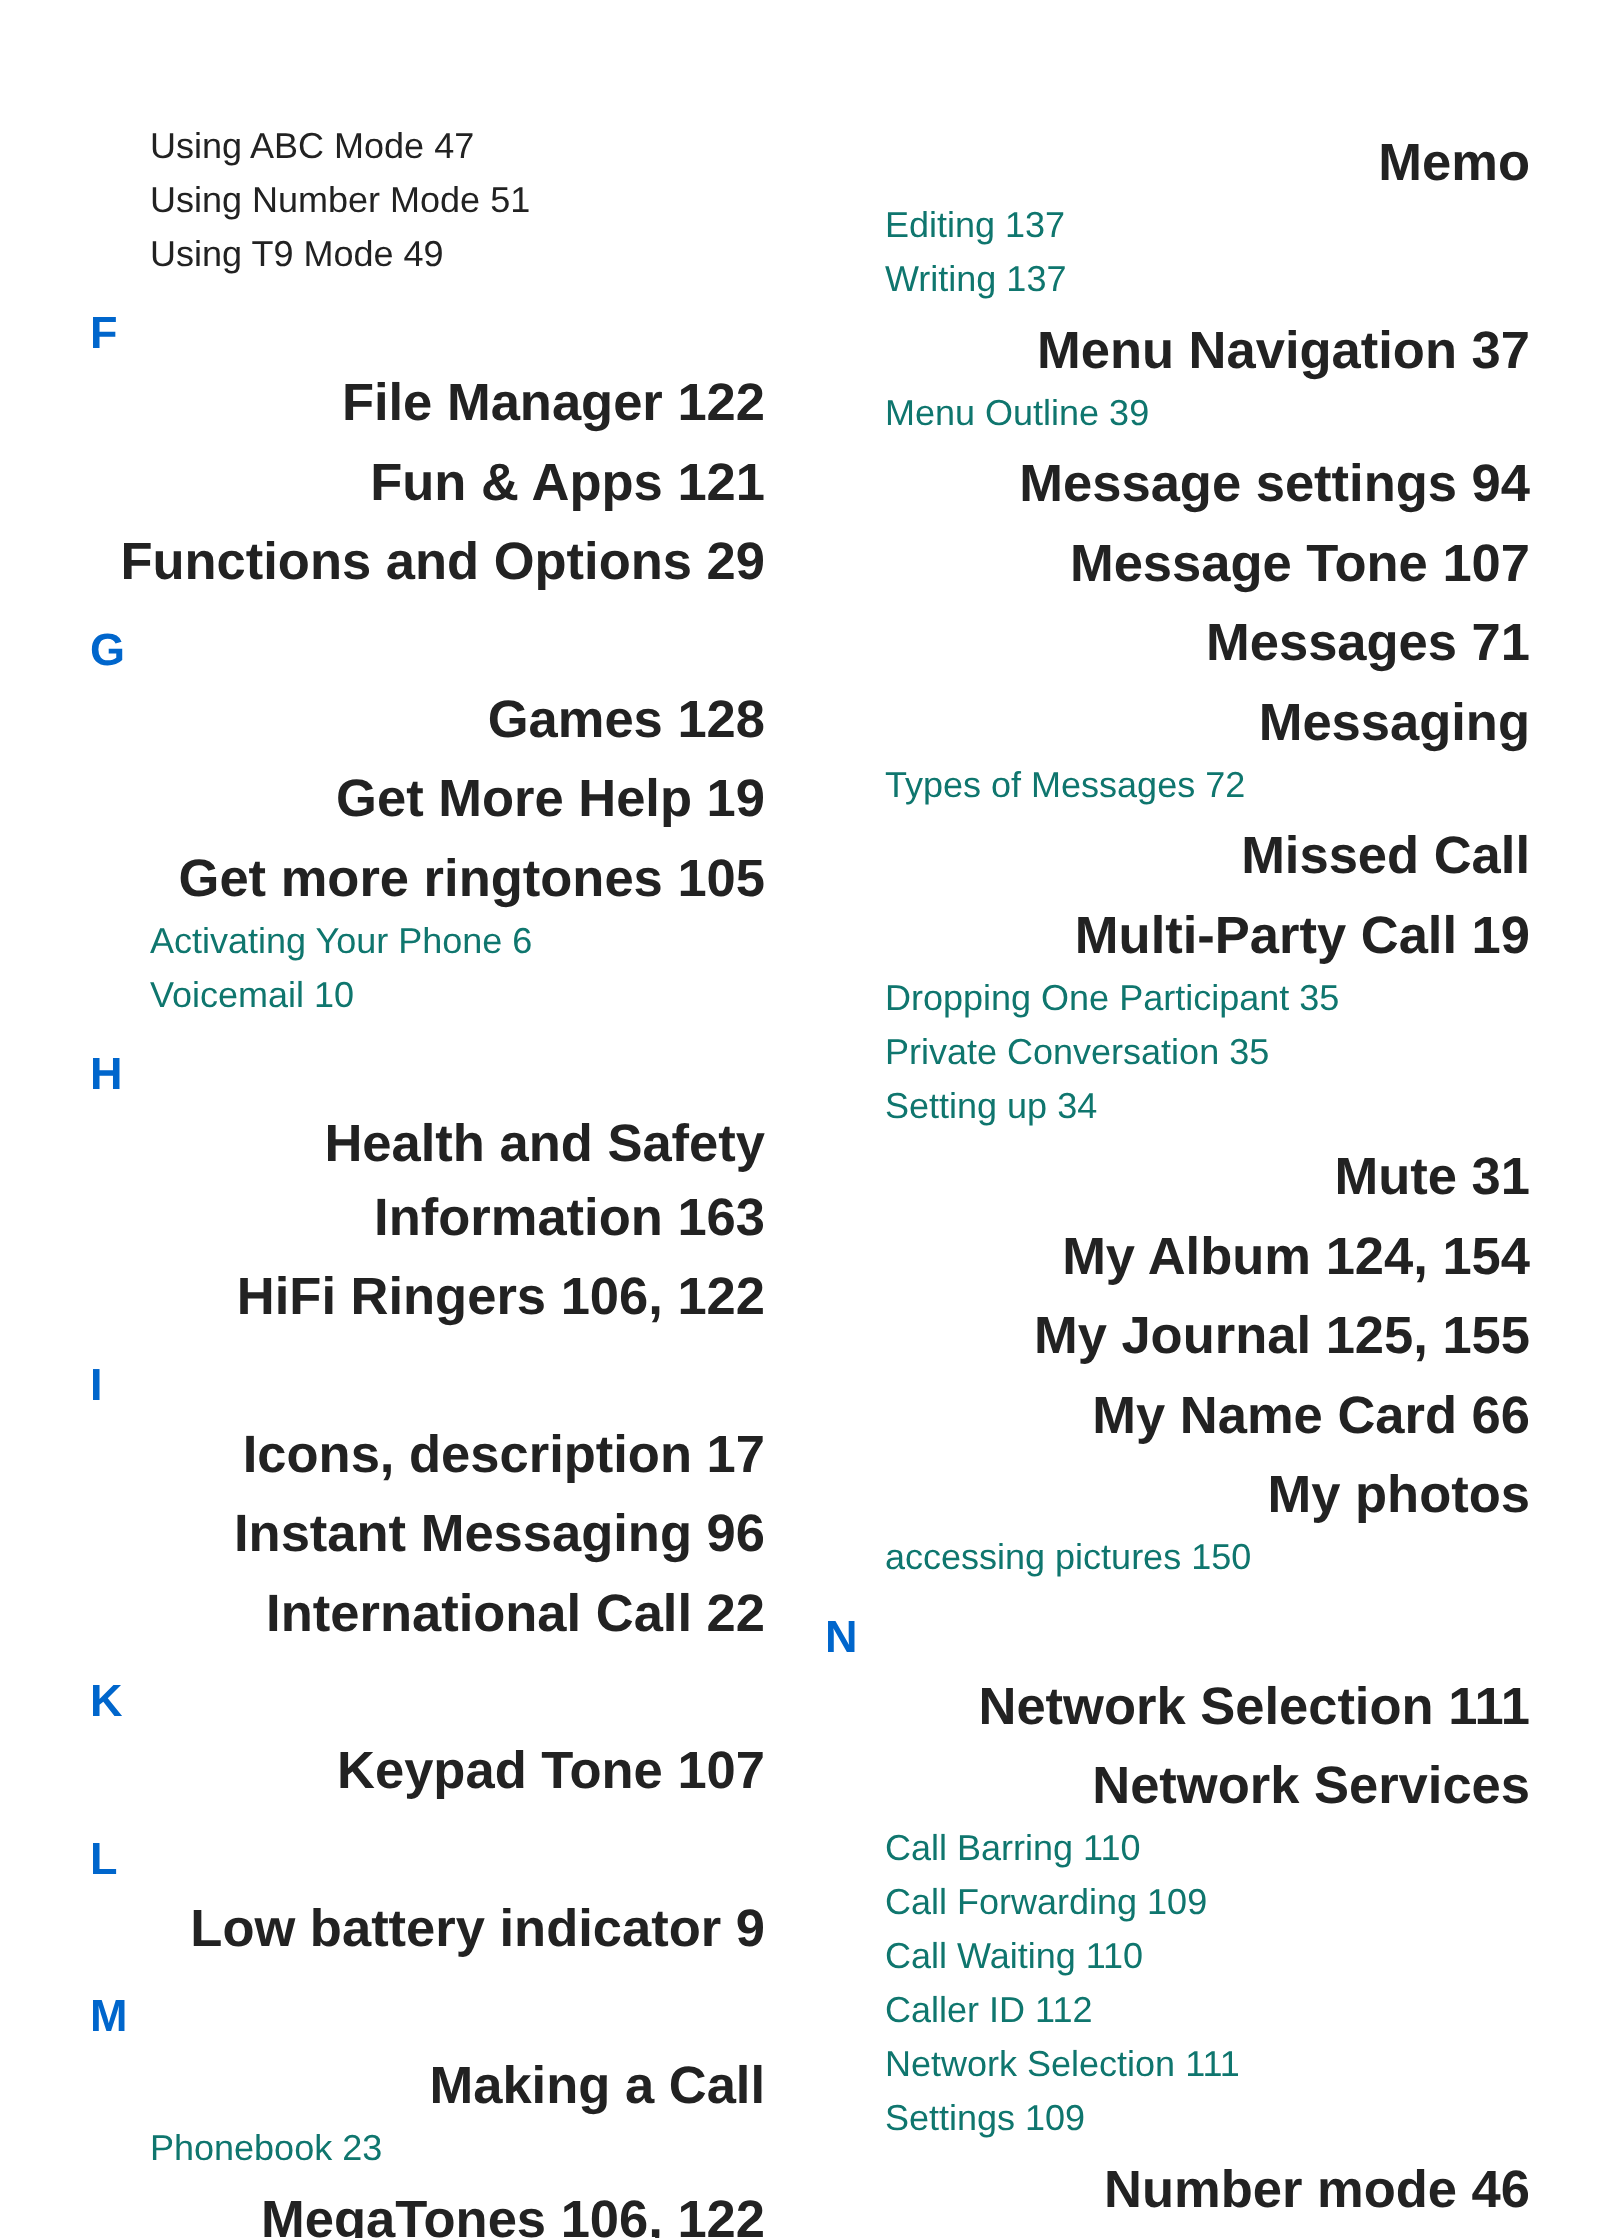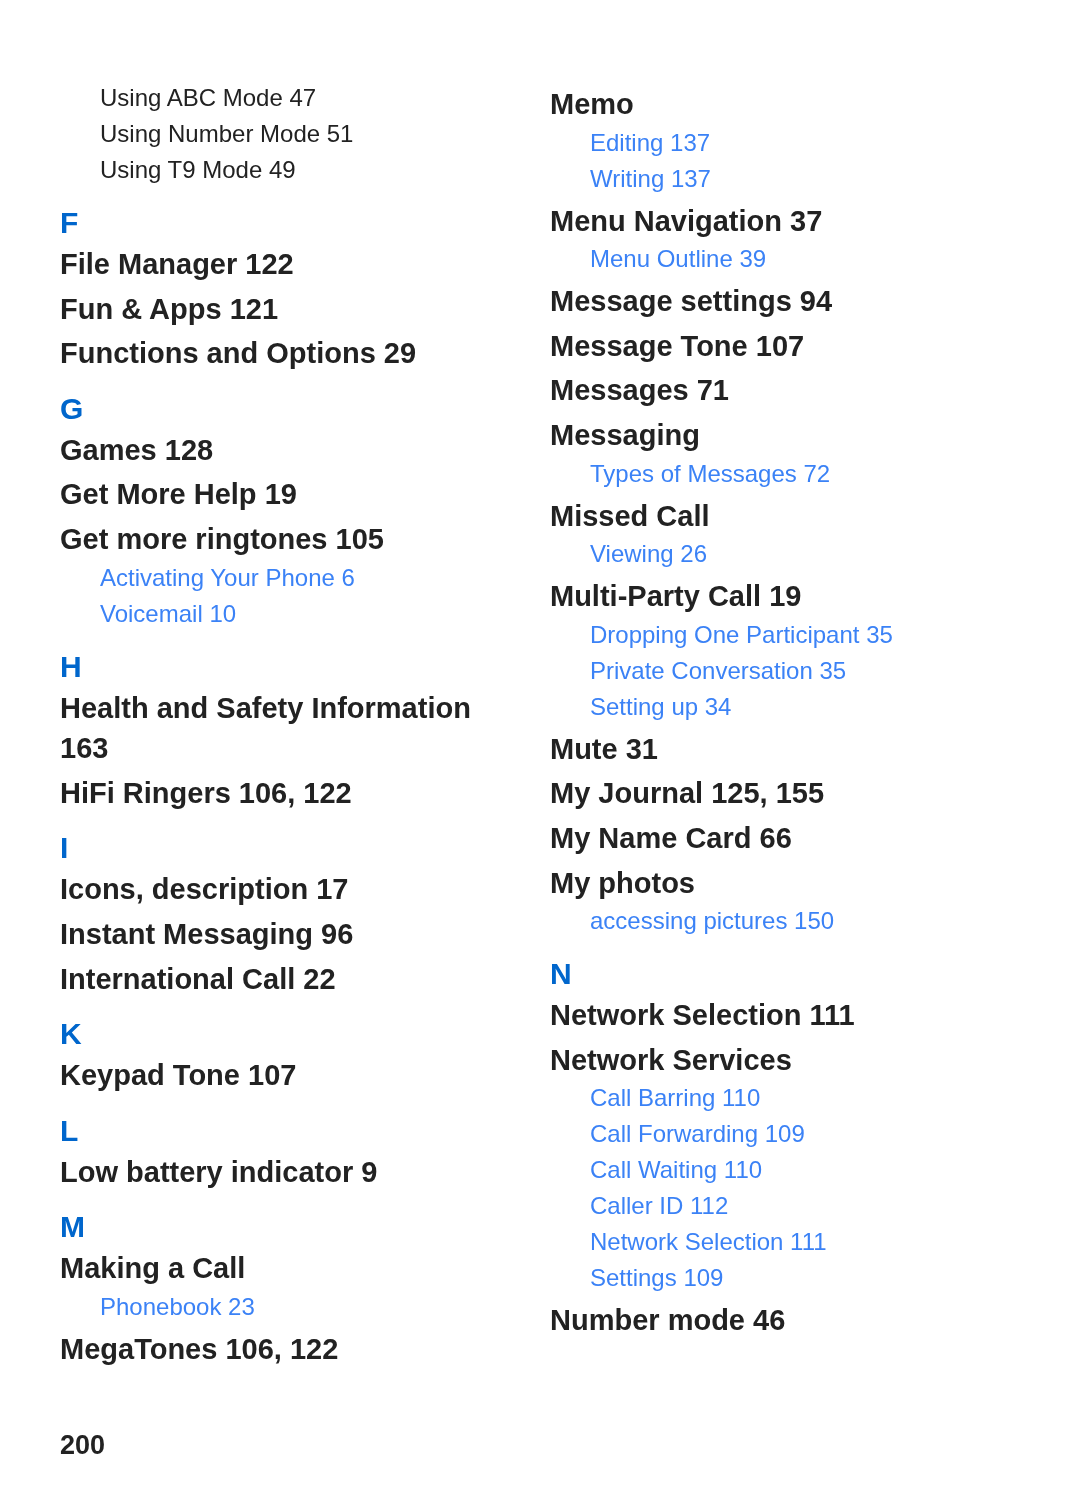--- a/index.html
+++ b/index.html
@@ -26,30 +26,31 @@
     }
     .section-letter {
       color: #0066cc;
       font-size: 30px;
       font-weight: bold;
       margin-top: 18px;
       margin-bottom: 4px;
     }
     .entry-main {
       font-weight: bold;
-      font-size: 29px;
+      font-size: 35px;
       margin-top: 4px;
       line-height: 1.4;
+      text-align: right;
     }
     .entry-sub {
       font-weight: normal;
       font-size: 24px;
       margin-left: 40px;
       line-height: 1.5;
-      color: #3b82f6;
+      color: #0f766e;
     }
     .pre-entries {
       margin-left: 40px;
       font-size: 24px;
       line-height: 1.5;
       color: #222;
       margin-bottom: 4px;
     }
     .page-footer {
       margin-top: 60px;
@@ -110,26 +111,26 @@
       <div class="entry-sub">Editing 137</div>
       <div class="entry-sub">Writing 137</div>
       <div class="entry-main">Menu Navigation <span>37</span></div>
       <div class="entry-sub">Menu Outline 39</div>
       <div class="entry-main">Message settings <span>94</span></div>
       <div class="entry-main">Message Tone <span>107</span></div>
       <div class="entry-main">Messages <span>71</span></div>
       <div class="entry-main">Messaging</div>
       <div class="entry-sub">Types of Messages 72</div>
       <div class="entry-main">Missed Call</div>
-      <div class="entry-sub">Viewing 26</div>
       <div class="entry-main">Multi-Party Call <span>19</span></div>
       <div class="entry-sub">Dropping One Participant 35</div>
       <div class="entry-sub">Private Conversation 35</div>
       <div class="entry-sub">Setting up 34</div>
       <div class="entry-main">Mute <span>31</span></div>
+      <div class="entry-main">My Album <span>124, 154</span></div>
       <div class="entry-main">My Journal <span>125, 155</span></div>
       <div class="entry-main">My Name Card <span>66</span></div>
       <div class="entry-main">My photos</div>
       <div class="entry-sub">accessing pictures 150</div>
     </div>
 
     <div class="section-letter">N</div>
     <div class="entry-main">Network Selection <span>111</span></div>
     <div class="entry-main">Network Services</div>
     <div class="entry-sub">Call Barring 110</div>

